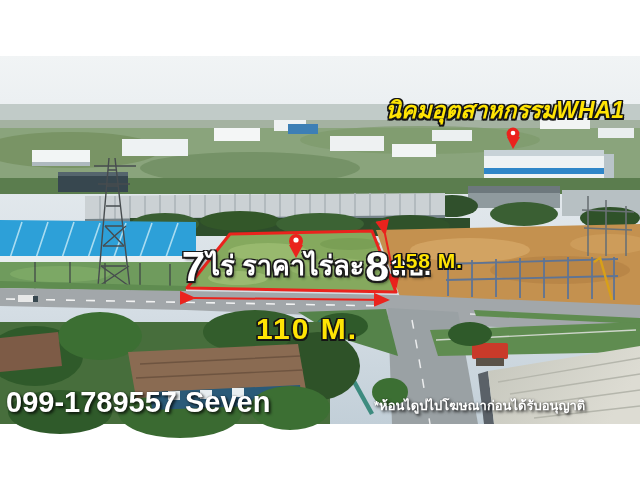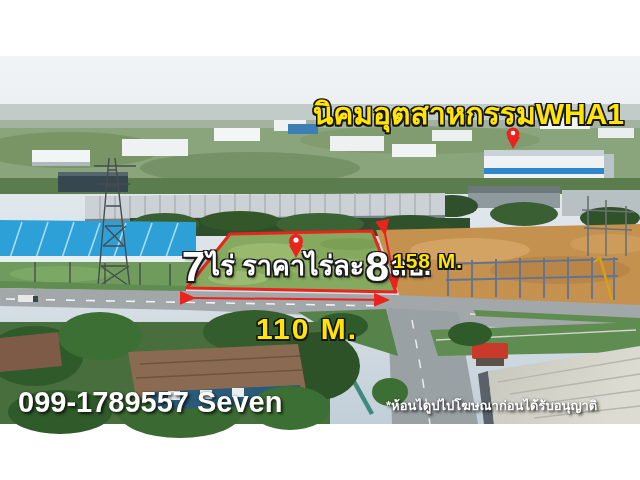--- a/index.html
+++ b/index.html
@@ -16,23 +16,22 @@
   }
   .white-outline{
     color:#ffffff;
     text-shadow:-1.5px -1.5px 0 #1b1b1b,1.5px -1.5px 0 #1b1b1b,
                 -1.5px 1.5px 0 #1b1b1b,1.5px 1.5px 0 #1b1b1b,
                  2px 3px 3px rgba(0,0,0,.45);
   }
   .white-soft{
     color:#ffffff;
     text-shadow:2px 2px 3px rgba(0,0,0,.7),0 0 2px rgba(0,0,0,.5);
-    margin-left:12px;
   }
-  #estate-label{top:99px;right:16px;font-size:30px;}
+  #estate-label{top:99px;right:16px;font-size:23px;font-style:italic;}
   #plot-label{left:198px;top:245px;width:218px;display:flex;
               justify-content:center;align-items:center;}
   #plot-label .big{font-size:43px;}
   #plot-label .mid{font-size:27px;padding:0 1px;}
   #frontage-label{left:256px;top:314px;font-size:30px;letter-spacing:2px;}
   #depth-label{left:393px;top:250px;font-size:21px;letter-spacing:1px;}
   #phone-label{left:6px;top:388px;font-size:29px;}
   #disclaimer-label{left:374px;top:399px;font-size:13px;}
 </style>
 </head>

